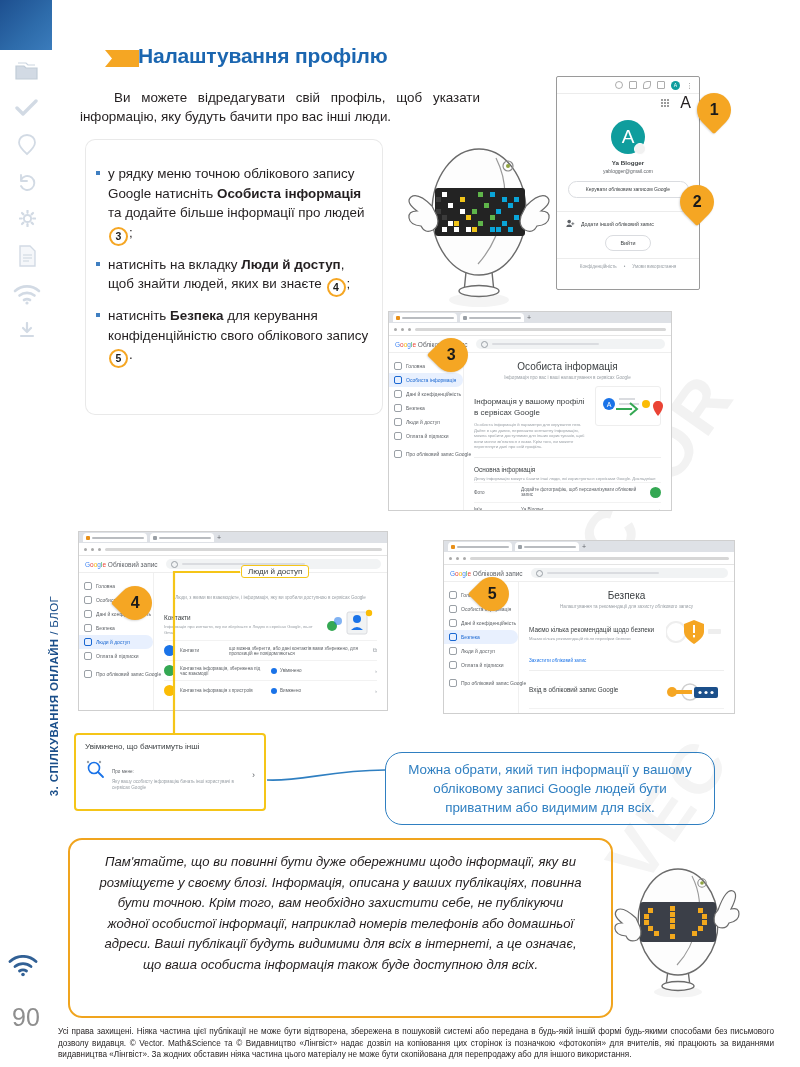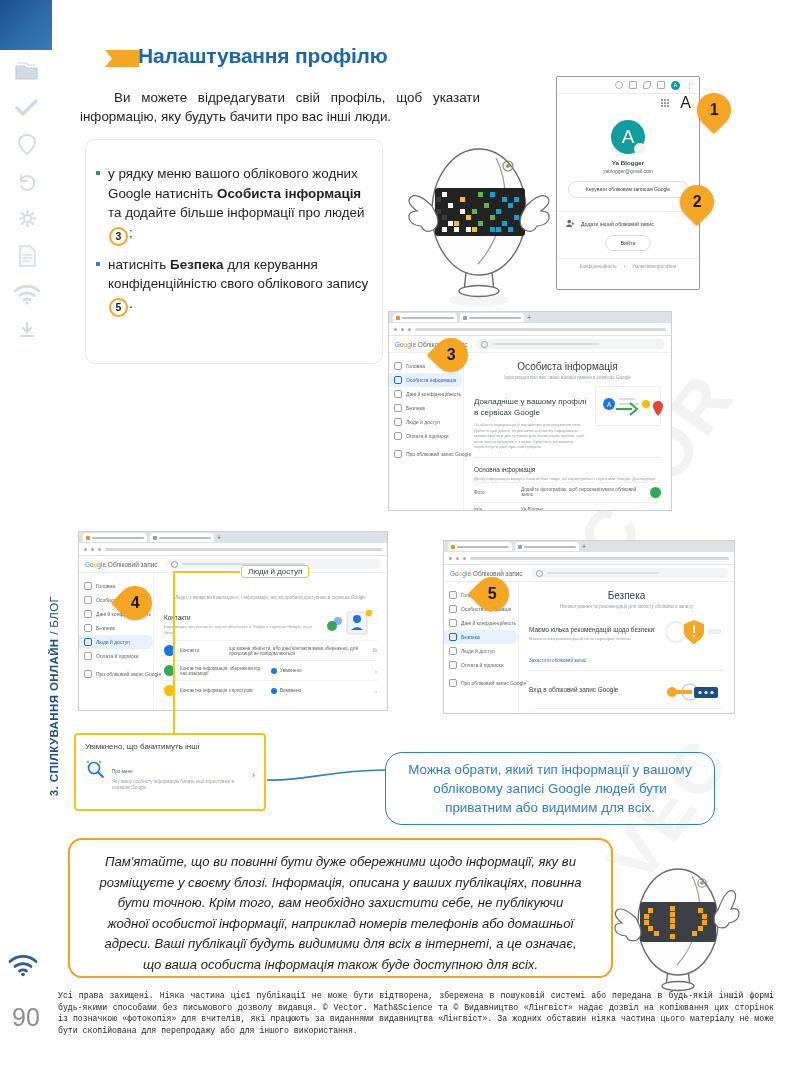--- a/index.html
+++ b/index.html
@@ -152,31 +152,31 @@
   
   #blue-note{
     left:385px;top:752px;width:330px;
     border:1.6px solid #2f7fc1;border-radius:17px;
     padding:7px 14px;box-sizing:border-box;
     text-align:center;font-size:13.4px;line-height:19px;color:#2f7fc1;
   }
 
   
   #remember{
-    left:68px;top:838px;width:545px;height:140px;
+    left:68px;top:838px;width:545px;height:180px;
     border:2.2px solid #f0a41e;border-radius:14px;box-sizing:border-box;
     padding:12px 26px;
     font-style:italic;font-size:13.1px;line-height:20.6px;text-align:center;color:#231f20;
   }
 
   
   #pageno{left:12px;top:1003px;font-size:25px;color:#8e8e8e;}
   #copy{
-    left:58px;top:990px;width:716px;
-    font-size:8.2px;line-height:11.6px;color:#231f20;text-align:justify;font-family:Liberation Mono, monospace;
+    left:58px;top:1026px;width:716px;
+    font-size:8.2px;line-height:11.6px;color:#231f20;text-align:justify;
   }
 
   
   .conn{stroke:#f5c518;fill:none;stroke-width:2.2px;}
   .conn-b{stroke:#2f7fc1;fill:none;stroke-width:1.6px;}
 
   
   .robot-body{fill:#fdfdfd;stroke:#6b6b6b;stroke-width:1.4;}
   .robot-hand{fill:#fdfdfd;stroke:#6b6b6b;stroke-width:1.2;}
 
@@ -284,21 +284,22 @@
 </div>
 <div class="abs" id="page-title">Налаштування профілю</div>
 
 <div class="abs" id="intro"><span class="ind"></span><span>Ви можете відредагувати свій профіль, щоб указати інформацію, яку будуть бачити про вас інші люди.</span></div>
 
 <div class="abs" id="wm">VECTOR</div>
 <div class="abs" id="wm2">VEC</div>
 
 <div class="abs" id="howto-card">
   <ul id="howto-body">
-      <li><span>у рядку меню вашого облікового жодних Google натисніть </span><b>Особиста інформація</b><span> та додайте більше інформації про людей </span><span class="num">3</span><span>;</span></li>
+      <li><span>у рядку меню точною облікового запису Google натисніть </span><b>Особиста інформація</b><span> та додайте більше інформації про людей </span><span class="num">3</span><span>;</span></li>
+      <li><span>натисніть на вкладку </span><b>Люди й доступ</b><span>, щоб знайти людей, яких ви знаєте </span><span class="num">4</span><span>;</span></li>
       <li><span>натисніть </span><b>Безпека</b><span> для керування конфіденційністю свого облікового запису </span><span class="num">5</span><span>.</span></li>
     </ul>
 </div>
 
 <div class="abs" style="left:404px;top:140px;">
   <svg width="150" height="175" viewBox="0 0 150 175">
     <ellipse cx="75" cy="160" rx="30" ry="7" fill="#f4f4f4"></ellipse>
     <path d="M62 132 L60 152 q15 7 30 0 L88 132 Z" class="robot-body"></path>
     <ellipse cx="75" cy="151" rx="20" ry="5.5" class="robot-body"></ellipse>
     <ellipse cx="75" cy="72" rx="47" ry="63" class="robot-body"></ellipse>
@@ -465,21 +466,21 @@
         <div class="it" style="margin-top: 4px;">
           <span class="ci"></span>
           <span>Про обліковий запис Google</span>
         </div>
       </div>
     <div class="main">
       <div class="h1">Особиста інформація</div>
       <div class="sub">Інформація про вас і ваші налаштування в сервісах Google</div>
       <div style="display:flex;gap:8px;align-items:flex-start;margin-top:6px;">
         <div style="flex:1">
-          <div class="h2">Докладніше у вашому профілі в сервісах Google</div>
+          <div class="h2">Інформація у вашому профілі в сервісах Google</div>
           <div class="p">Особиста інформація й параметри для керування нею. Дайте в цих даних, переважно контактну інформацію, можна зробити доступними для інших користувачів, щоб вони могли зв'язатися з вами. Крім того, ви можете переглянути дані про свій профіль.</div>
         </div>
         <div style="flex:0 0 56px;border:1px solid #eee;border-radius:3px;padding:4px">
           <svg width="46" height="26" viewBox="0 0 46 26">
             <circle cx="9" cy="13" r="6" fill="#1a73e8"></circle>
               <text x="9" y="16" font-size="7" fill="#fff" text-anchor="middle" font-family="sans-serif">A</text>
             <rect x="19" y="7" width="16" height="2" fill="#dadce0"></rect>
               <rect x="19" y="12" width="20" height="2" fill="#dadce0"></rect>
               <rect x="19" y="17" width="12" height="2" fill="#dadce0"></rect>
           </svg>

